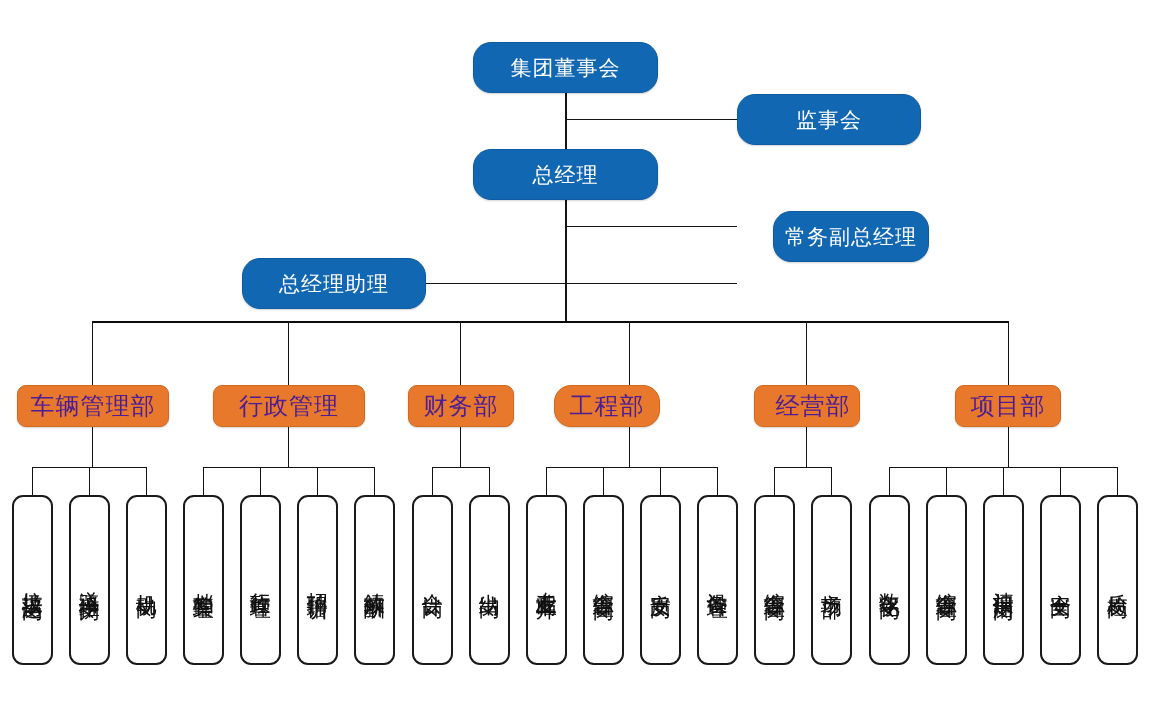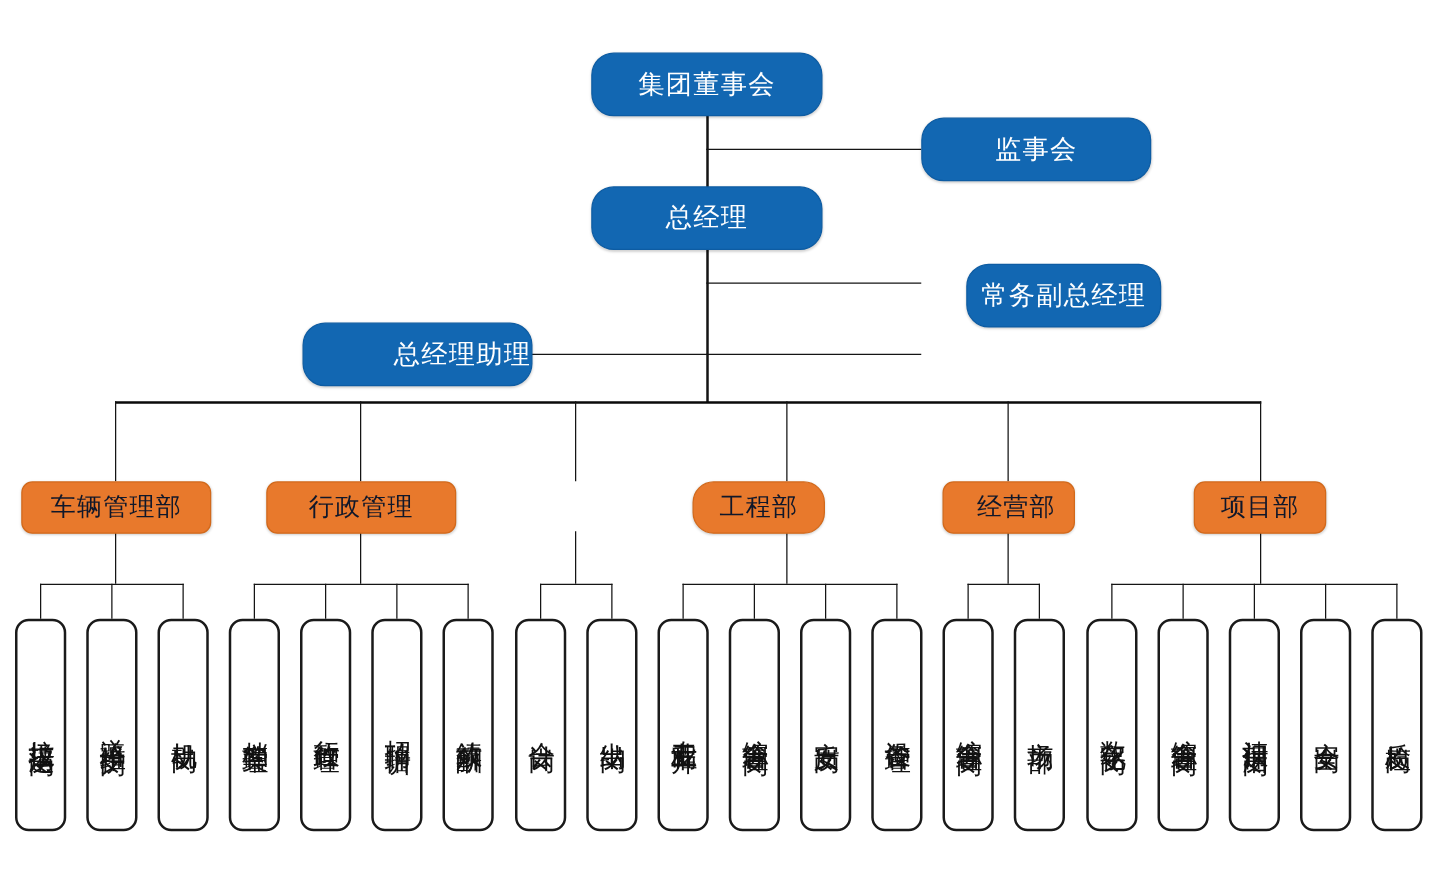--- a/index.html
+++ b/index.html
@@ -32,22 +32,22 @@
     border-radius:18px;
     color:#ffffff;
     font-size:21px;
     letter-spacing:1px;
     box-shadow:0 1px 2px rgba(0,0,0,0.18);
   }
   .node.orange{
     background:#e8792c;
     border:1px solid #d2691b;
     border-radius:9px;
-    color:#0f172a;
-    font-size:20px;
+    color:#4c1d95;
+    font-size:24px;
     letter-spacing:1px;
     box-shadow:0 1px 2px rgba(0,0,0,0.18);
   }
   .node.leaf{
     background:#ffffff;
     border:2px solid #1a1a1a;
     border-radius:11px;
     color:#111111;
     font-size:21px;
     letter-spacing:2px;
@@ -145,30 +145,33 @@
 
   <div class="node blue" style="left:473px; top:149px; width:185px; height:51px;">
     <span>总经理</span>
   </div>
 
   <div class="node blue" style="left:773px; top:201px; width:156px; height:51px;margin-top:10px;">
     <span>常务副总经理</span>
   </div>
 
 
-  <div class="node blue" style="left:242px; top:258px; width:184px; height:51px;justify-content:flex-end;">
+  <div class="node blue" style="left:242px; top:258px; width:184px; height:51px;">
     <span>总经理助理</span>
   </div>
 
   <div class="node orange" style="left:17px; top:385px; width:152px; height:42px;">
     <span>车辆管理部</span>
   </div>
   <div class="node orange" style="left:213px; top:385px; width:152px; height:42px;">
     <span>行政管理</span>
   </div>
+  <div class="node orange" style="left:408px; top:385px; width:106px; height:42px;">
+    <span>财务部</span>
+  </div>
   <div class="node orange" style="left:554px; top:385px; width:106px; height:42px;border-radius:17px;">
     <span>工程部</span>
   </div>
   <div class="node orange" style="left:754px; top:385px; width:106px; height:42px;padding-left:12px;">
     <span>经营部</span>
   </div>
   <div class="node orange" style="left:955px; top:385px; width:106px; height:42px;">
     <span>项目部</span>
   </div>
 

